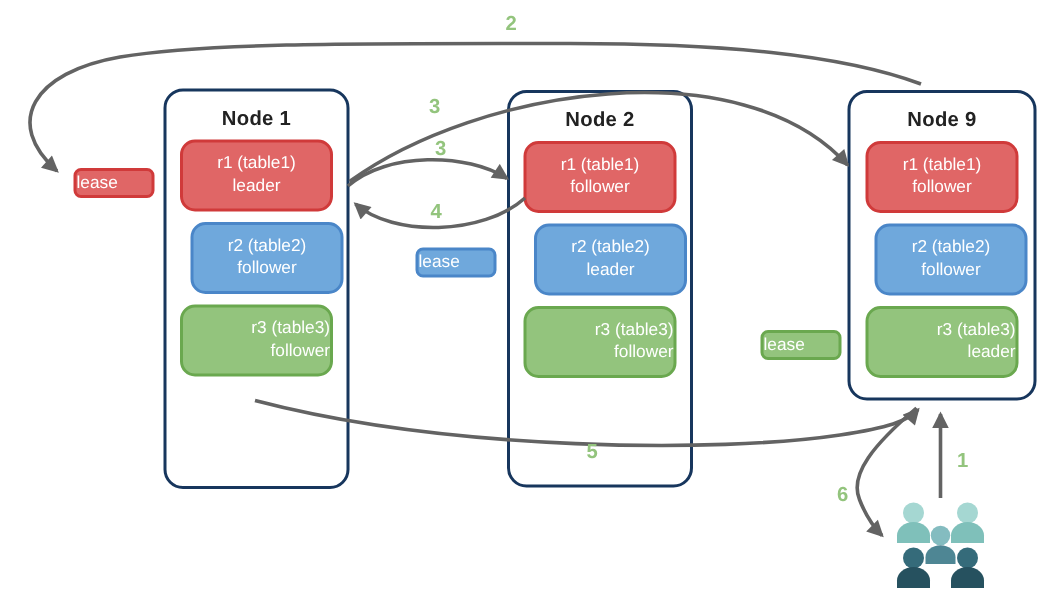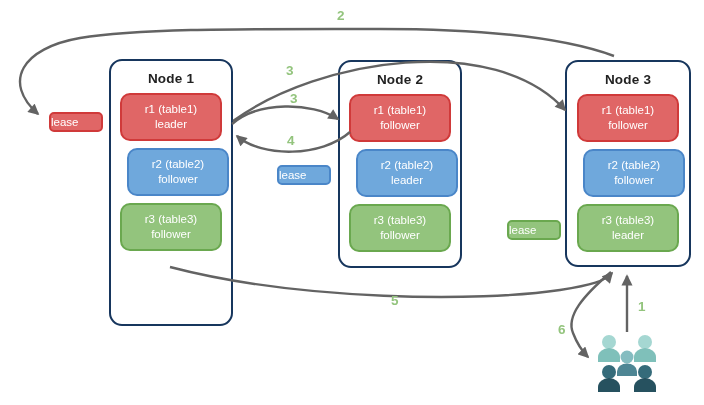--- a/index.html
+++ b/index.html
@@ -7,36 +7,36 @@
     position:relative;width:704px;height:405px;overflow:hidden;
     background:var(--c-canvas-bg,#fff);
     font-family:"Liberation Sans","DejaVu Sans",sans-serif;
   }
   .node{
     position:absolute;background:#fff;
     border:2px solid var(--c-node-border,#17365d);
     border-radius:13px;box-sizing:border-box;z-index:2;
   }
   #node1{left:109px;top:59px;width:124px;height:267px;}
-  #node2{left:338px;top:60px;width:124px;height:208px;}
+  #node2{left:338px;top:60px;width:124px;height:265px;}
   #node3{left:565px;top:60px;width:126px;height:207px;}
   .node-title{
     margin-top:10px;text-align:center;font-weight:bold;font-size:13.5px;
     color:var(--c-title-text,#222);letter-spacing:.2px;
   }
   .replica{
     width:102px;height:48px;margin:7px auto 0 auto;border-radius:10px;
     box-sizing:border-box;border:2px solid;display:flex;flex-direction:column;
     align-items:center;justify-content:center;color:#fff;font-size:11.5px;
     line-height:1.3;text-align:center;
   }
   .replica:first-of-type{margin-top:9px;}
   .replica.red{background:var(--c-red-fill);border-color:var(--c-red-border);}
   .replica.blue{background:var(--c-blue-fill);border-color:var(--c-blue-border);margin-left:16px;}
-  .replica.green{background:var(--c-green-fill);border-color:var(--c-green-border);}
+  .replica.green{background:var(--c-green-fill);border-color:var(--c-green-border);align-items:flex-end;}
   .lease{
     position:absolute;width:54px;height:20px;border-radius:5px;box-sizing:border-box;
     border:2px solid;color:#fff;font-size:11.5px;text-align:left;line-height:16px;z-index:3;
   }
   .lease.red{left:49px;top:112px;background:var(--c-red-fill);border-color:var(--c-red-border);}
   .lease.blue{left:277px;top:165px;background:var(--c-blue-fill);border-color:var(--c-blue-border);}
   .lease.green{left:507px;top:220px;background:var(--c-green-fill);border-color:var(--c-green-border);}
   .step{
     position:absolute;font-weight:bold;font-size:13.5px;
     color:var(--c-step-label,#93c47d);z-index:6;
@@ -84,21 +84,21 @@
       <div>r2 (table2)</div>
       <div>leader</div>
     </div>
     <div class="replica green">
       <div>r3 (table3)</div>
       <div>follower</div>
     </div>
   </div>
 
   <div class="node" id="node3">
-    <div class="node-title">Node 3</div>
+    <div class="node-title">Node 9</div>
     <div class="replica red">
       <div>r1 (table1)</div>
       <div>follower</div>
     </div>
     <div class="replica blue">
       <div>r2 (table2)</div>
       <div>follower</div>
     </div>
     <div class="replica green">
       <div>r3 (table3)</div>

